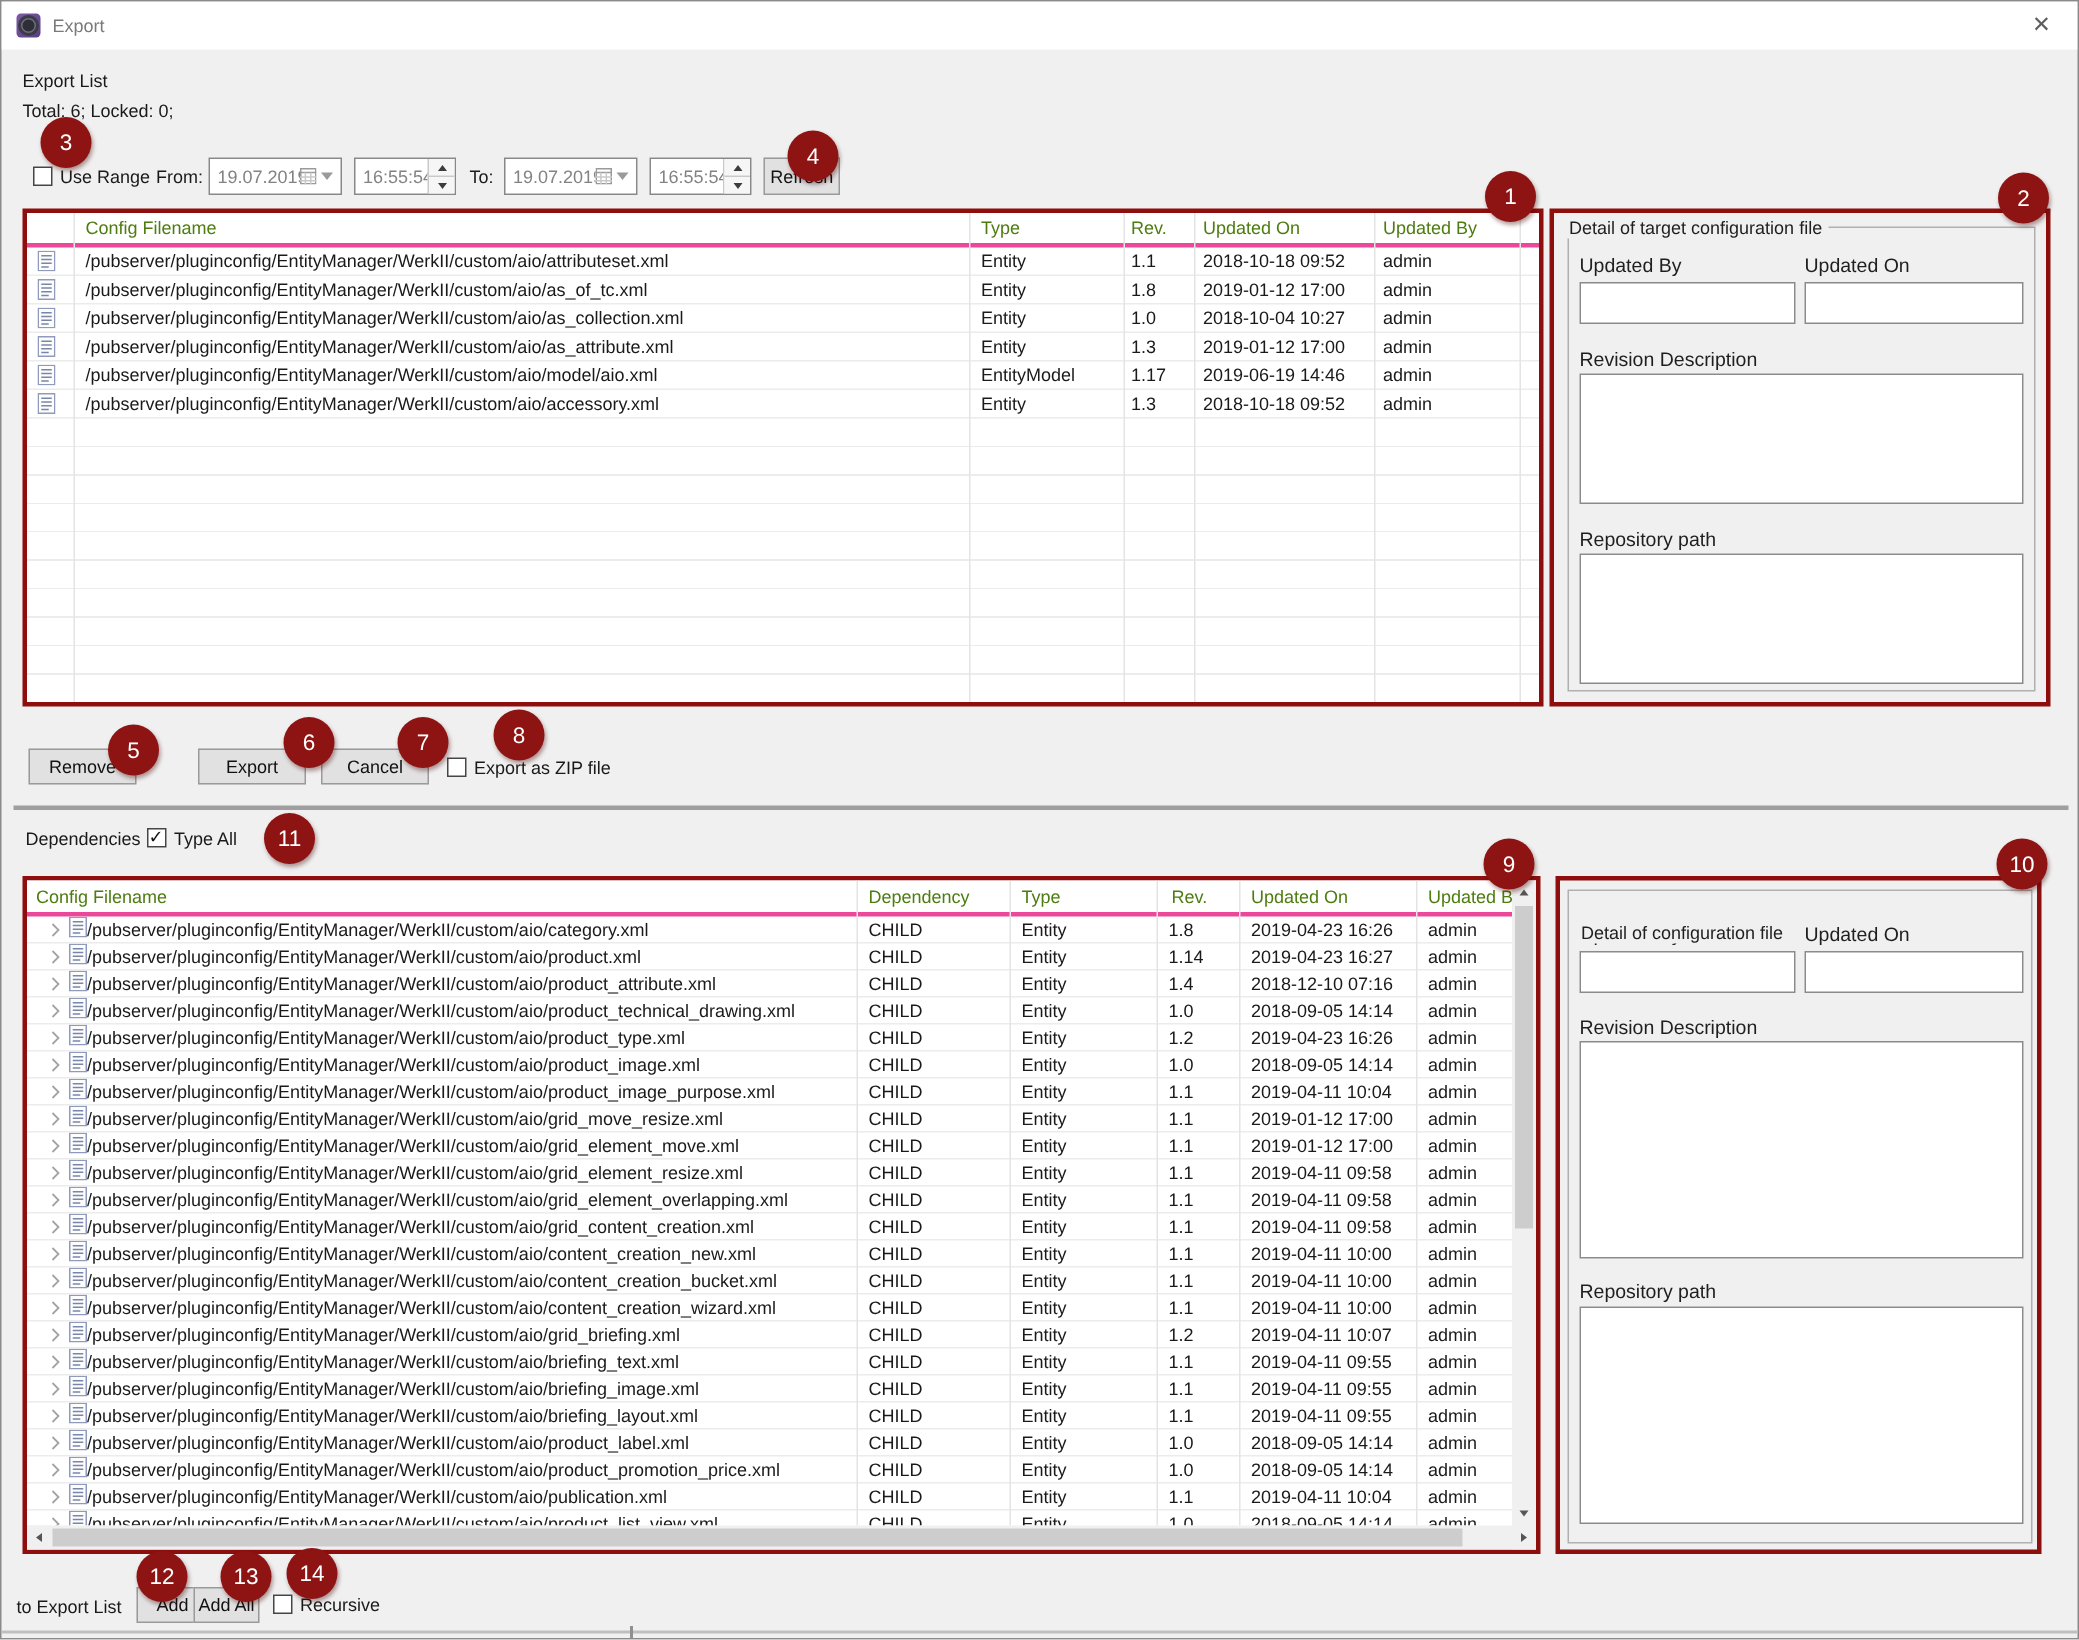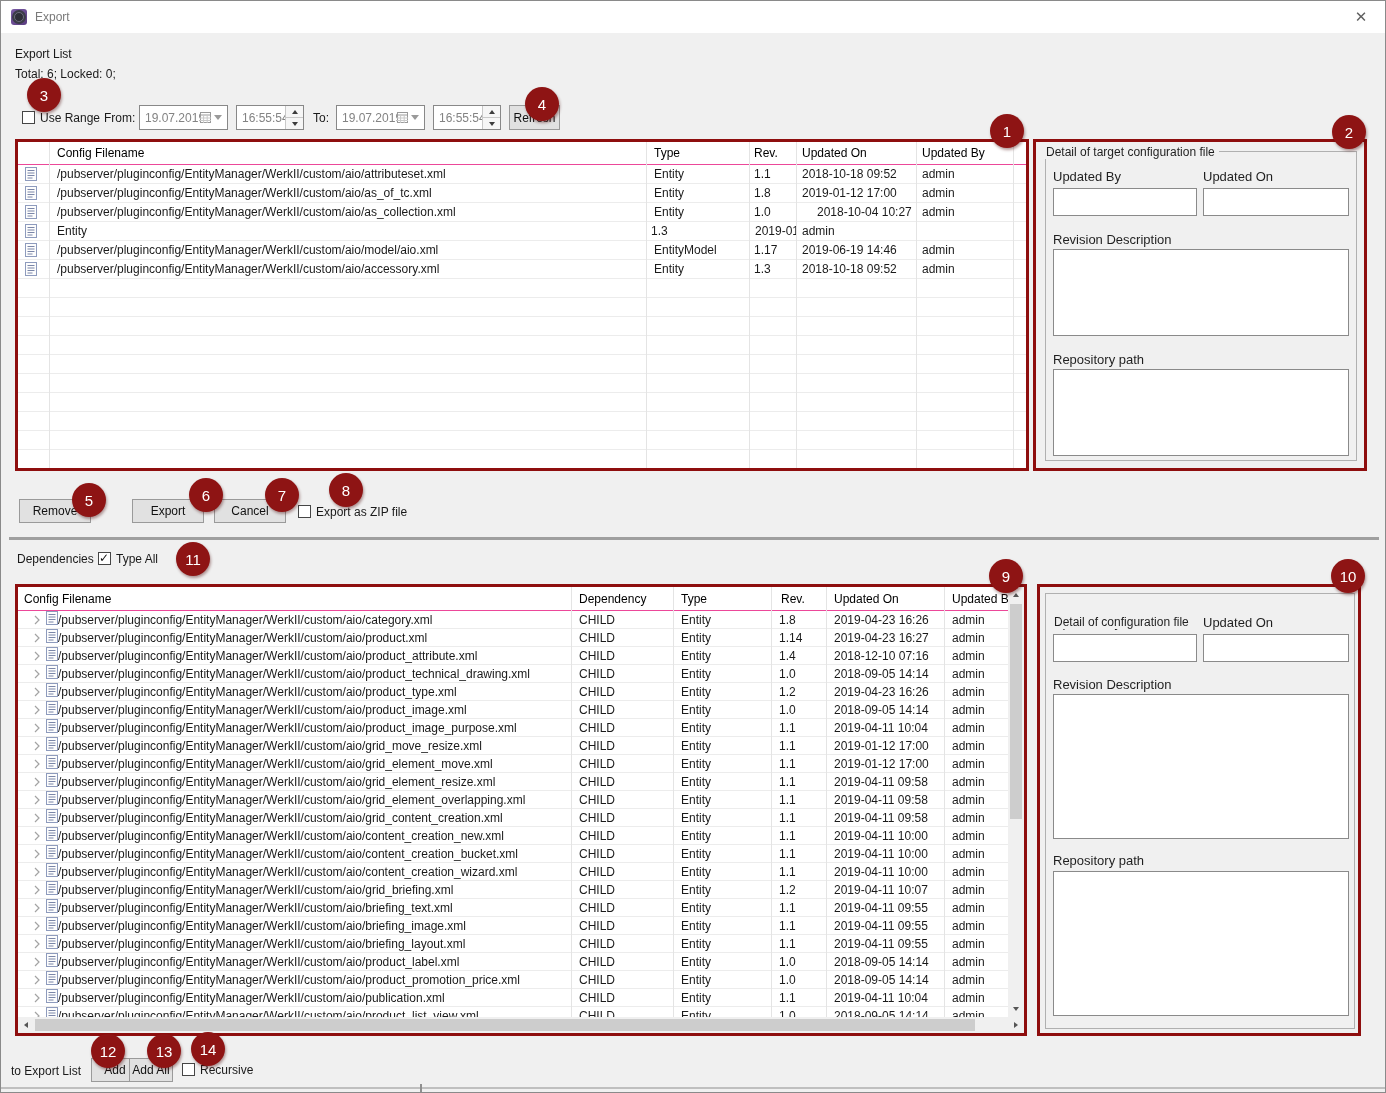--- a/index.html
+++ b/index.html
@@ -29,21 +29,21 @@
   .tri-right{width:0;height:0;border-top:3px solid transparent;border-bottom:3px solid transparent;border-left:4px solid #555;}
   
   .btn{position:absolute;background:#e1e1e1;border:1px solid #9a9a9a;box-sizing:border-box;font-size:12px;color:#111;display:flex;align-items:center;justify-content:center;cursor:default;}
   
   .rframe{position:absolute;border:3px solid #8e0e0e;box-sizing:border-box;}
   
   .callout{position:absolute;width:34px;height:34px;border-radius:50%;background:#8e1414;color:#fff;font-size:15px;display:flex;align-items:center;justify-content:center;z-index:60;box-shadow:1px 2px 3px rgba(70,0,0,.4);}
   
   .tbl{position:absolute;left:0;top:0;right:0;bottom:0;background:#fff;overflow:hidden;}
   .vline{position:absolute;top:0;bottom:0;width:1px;background:#e4e4e4;z-index:5;}
-  .thead{position:absolute;left:0;top:0;display:grid;align-items:center;border-bottom:1px solid #ec4899;box-sizing:border-box;background:transparent;z-index:2;color:#000000;}
+  .thead{position:absolute;left:0;top:0;display:grid;align-items:center;border-bottom:3px solid #ec4899;box-sizing:border-box;background:transparent;z-index:2;color:#4d7c0f;}
   .thead span{padding-left:8px;white-space:nowrap;overflow:hidden;}
   .rows{position:absolute;left:0;z-index:2;overflow:hidden;}
   .trow{display:grid;align-items:center;box-sizing:border-box;border-bottom:1px solid #ececec;white-space:nowrap;}
   .trow span{overflow:hidden;white-space:nowrap;}
   .t1 .thead, .t1 .trow{grid-template-columns:31px 597px 103px 47px 120px 97px 1fr;}
   .t1 .trow{height:19px;}
   .t2 .thead, .t2 .trow{grid-template-columns:553px 102px 98px 55px 118px 1fr;}
   .t2 .trow{height:18px;}
   .cell-icon{display:flex;align-items:center;justify-content:flex-start;padding-left:7px;}
   .cell-file{padding-left:8px;}
@@ -208,35 +208,36 @@
                 <rect x="0.5" y="0.5" width="11" height="13" fill="#fdfdfd" stroke="#8e9bbd"></rect>
                 <line x1="2.5" y1="3.5" x2="9.5" y2="3.5" stroke="#7a86a8"></line>
                 <line x1="2.5" y1="6" x2="9.5" y2="6" stroke="#7a86a8"></line>
                 <line x1="2.5" y1="8.5" x2="9.5" y2="8.5" stroke="#7a86a8"></line>
                 <line x1="2.5" y1="11" x2="7.5" y2="11" stroke="#7a86a8"></line>
               </svg>
             </span>
             <span class="cell-file">/pubserver/pluginconfig/EntityManager/WerkII/custom/aio/as_collection.xml</span>
             <span class="cell-pad8">Entity</span>
             <span class="cell-pad5">1.0</span>
-            <span class="cell-pad5" style="padding-left:6px;margin-left:15px;">2018-10-04 10:27</span>
+            <span class="cell-pad5" style="padding-left:6px;">2018-10-04 10:27</span>
             <span class="cell-pad5" style="padding-left:6px;">admin</span>
             <span></span>
           </div>
 
           <div class="trow">
             <span class="cell-icon">
               <svg width="12" height="14" viewBox="0 0 12 14">
                 <rect x="0.5" y="0.5" width="11" height="13" fill="#fdfdfd" stroke="#8e9bbd"></rect>
                 <line x1="2.5" y1="3.5" x2="9.5" y2="3.5" stroke="#7a86a8"></line>
                 <line x1="2.5" y1="6" x2="9.5" y2="6" stroke="#7a86a8"></line>
                 <line x1="2.5" y1="8.5" x2="9.5" y2="8.5" stroke="#7a86a8"></line>
                 <line x1="2.5" y1="11" x2="7.5" y2="11" stroke="#7a86a8"></line>
               </svg>
             </span>
+            <span class="cell-file">/pubserver/pluginconfig/EntityManager/WerkII/custom/aio/as_attribute.xml</span>
             <span class="cell-pad8">Entity</span>
             <span class="cell-pad5">1.3</span>
             <span class="cell-pad5" style="padding-left:6px;">2019-01-12 17:00</span>
             <span class="cell-pad5" style="padding-left:6px;">admin</span>
             <span></span>
           </div>
 
           <div class="trow">
             <span class="cell-icon">
               <svg width="12" height="14" viewBox="0 0 12 14">

